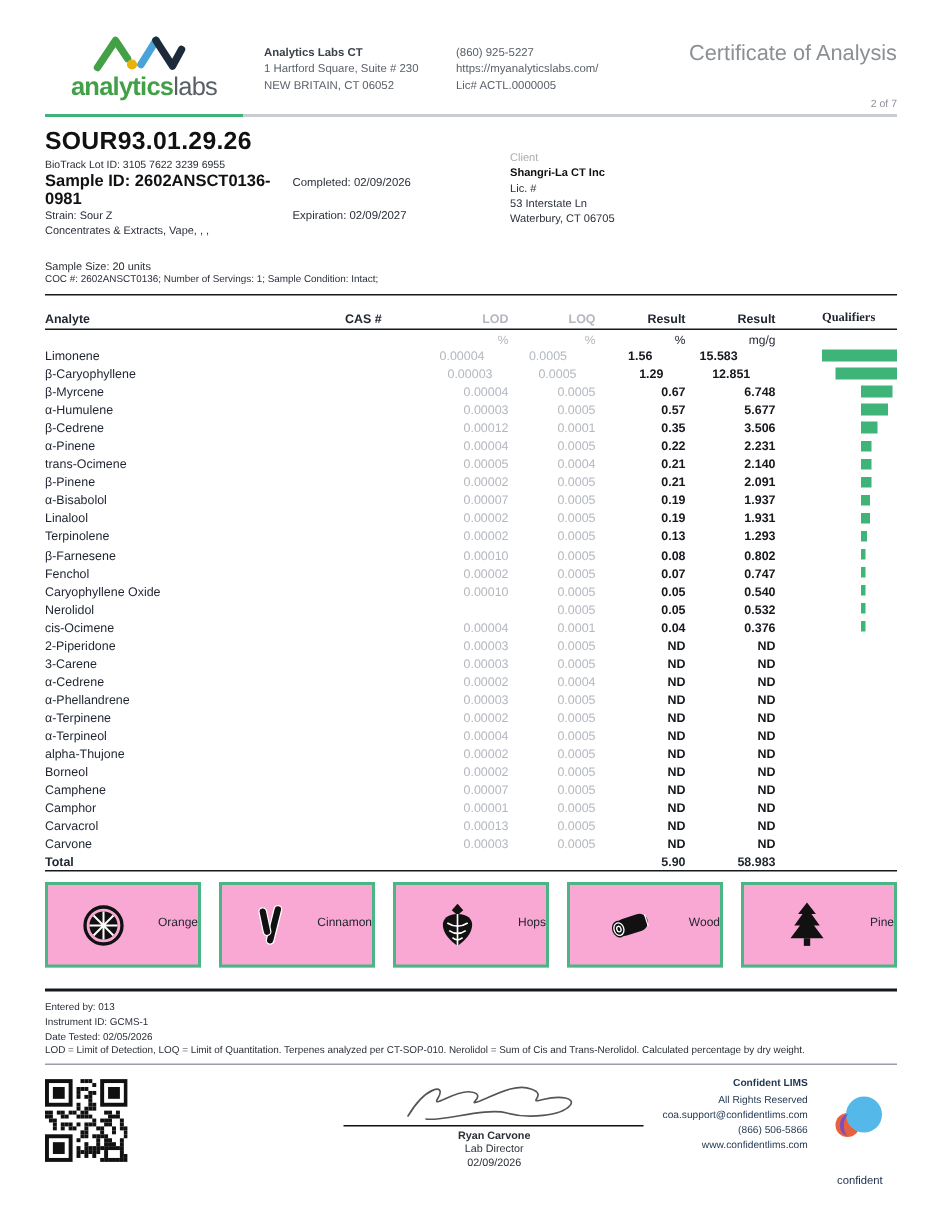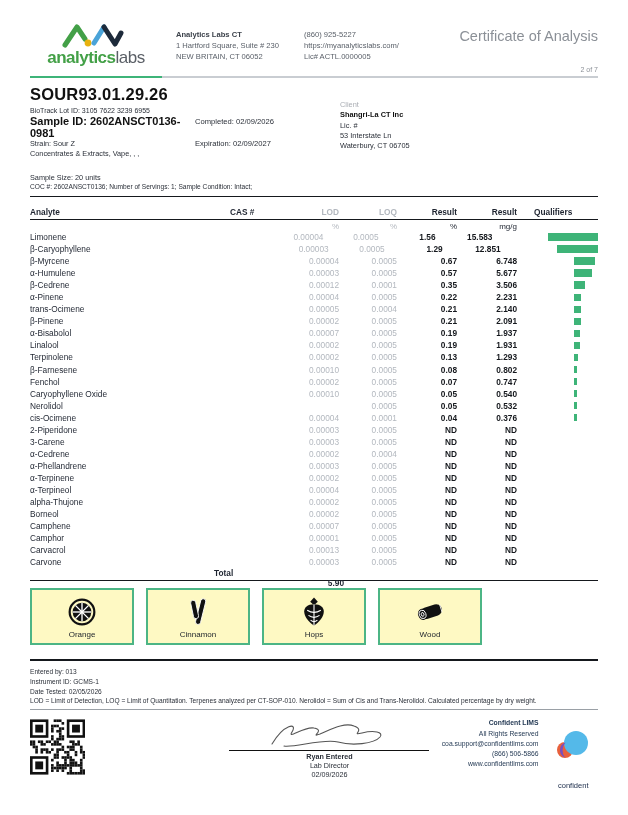--- a/index.html
+++ b/index.html
@@ -44,31 +44,31 @@
   .section-title { font-size:12.5px; color:#22272e; padding-top:3px; font-weight:normal; }
   .t-head { display:flex; font-size:8.3px; font-weight:bold; margin-top:10px; padding-bottom:2px; border-bottom:1.4px solid #15181d; }
   .t-units { display:flex; font-size:8px; margin-top:2px; }
   .t-row { display:flex; font-size:8.3px; height:12.05px; align-items:center; }
   .c-analyte { width:200px; }
   .c-cas { width:55px; }
   .c-lod { width:54px; text-align:right; }
   .c-loq { width:58px; text-align:right; }
   .c-rpct { width:60px; text-align:right; }
   .c-rmg { width:60px; text-align:right; }
-  .c-qual { width:46px; padding-left:17px; }
+  .c-qual { width:46px; padding-left:31px;font-family:Liberation Serif, serif; }
   .c-bar { flex:1; padding-left:11px; display:flex; align-items:center; }
   .gray { color:#b3b8bf; }
   .t-row .c-lod, .t-row .c-loq { color:#b3b8bf; }
   .t-row .c-rpct, .t-row .c-rmg { font-weight:bold; color:#15181d; }
   .bar { height:7.5px; background:#3eb478; }
-  .t-total { display:flex; font-size:8.3px; font-weight:bold; height:13px; align-items:center; border-bottom:1.5px solid #15181d;flex-direction:column; }
+  .t-total { display:flex; font-size:8.3px; font-weight:bold; height:13px; align-items:center; border-bottom:1.5px solid #15181d; }
 
   
   .aroma-row { display:flex; gap:12px; margin-top:7px; }
-  .aroma-card { width:104px; height:57px; border:2px solid #4cb585; background:#fef9c3; display:flex; flex-direction:column; align-items:center; justify-content:flex-end; padding-bottom:4px; }
+  .aroma-card { width:104px; height:57px; border:2px solid #4cb585; background:#f9a8d4; display:flex; flex-direction:row; align-items:center; justify-content:flex-end; padding-bottom:4px; }
   .aroma-icon { flex:1; display:flex; align-items:center; justify-content:center; padding-top:4px; }
   .aroma-label { font-size:8px; color:#22272e; }
 
   
   .footer-rule { height:1.5px; background:#15181d; margin-top:14px; }
   .meta { font-size:6.6px; color:#2a2f38; line-height:1.5; margin-top:6px; }
   .thin-rule { height:1px; background:#9aa0a6; margin-top:3px; }
   .bottom-block { display:flex; margin-top:8px; }
   .qr { width:58px; height:58px; }
   .sig-block { width:236px; margin-left:132px; text-align:center; }
@@ -535,20 +535,29 @@
     <g transform="rotate(-18 22 20)">
       <rect x="10" y="13" width="27" height="14" rx="7" fill="#111"></rect>
       <ellipse cx="12.5" cy="20" rx="5.5" ry="7" fill="#111"></ellipse>
       <ellipse cx="12.5" cy="20" rx="4" ry="5.2" fill="none" stroke="#fff" stroke-width="1.1"></ellipse>
       <ellipse cx="12.5" cy="20" rx="1.7" ry="2.3" fill="none" stroke="#fff" stroke-width="1.1"></ellipse>
       <line x1="36" y1="15" x2="36" y2="25" stroke="#fff" stroke-width="1"></line>
     </g>
   </svg>
           </div>
           <div class="aroma-label">Wood</div>
+        </div>
+        <div class="aroma-card">
+          <div class="aroma-icon">
+            <svg id="icon-pine" width="34" height="34" viewBox="0 0 40 40">
+    <path d="M20 2 L27 11 H23.5 L30 20 H25.5 L33 30 H22.8 V30 H17.2 V30 H7 L14.5 20 H10 L16.5 11 H13 Z" fill="#111"></path>
+    <rect x="17.5" y="30" width="5" height="6" fill="#111"></rect>
+  </svg>
+          </div>
+          <div class="aroma-label">Pine</div>
         </div>
       </div>
   </div>
 
   <div class="footer-rule"></div>
 
   <div class="meta">
     <div>Entered by: 013</div>
     <div>Instrument ID: GCMS-1</div>
     <div>Date Tested: 02/05/2026</div>
@@ -692,21 +701,21 @@
         <rect x="16" y="2" width="3" height="3" fill="#111"></rect>
         <rect x="0" y="14" width="7" height="7" fill="#111"></rect>
         <rect x="1" y="15" width="5" height="5" fill="#fff"></rect>
         <rect x="2" y="16" width="3" height="3" fill="#111"></rect>
       </svg>
     <div class="sig-block">
       <svg class="sig-svg" width="150" height="34" viewBox="0 0 150 34">
         <path d="M18 26 C 30 6, 44 4, 38 14 C 33 22, 50 8, 60 10 C 72 12, 55 20, 66 16 C 76 12, 90 4, 100 8 C 112 12, 96 18, 108 15 C 120 12, 130 14, 126 19 C 120 26, 98 28, 84 24 C 70 20, 40 30, 30 28" stroke="#555" stroke-width="1.1" fill="none" stroke-linecap="round"></path>
       </svg>
       <div class="sig-line"></div>
-      <div class="sig-name">Ryan Entered</div>
+      <div class="sig-name">Ryan Carvone</div>
       <div class="sig-title">Lab Director</div>
       <div class="sig-date">02/09/2026</div>
     </div>
     <div class="lims-block">
       <div class="lims-name">Confident LIMS</div>
       <div>All Rights Reserved</div>
       <div class="link">coa.support@confidentlims.com</div>
       <div>(866) 506-5866</div>
       <div class="link">www.confidentlims.com</div>
     </div>

